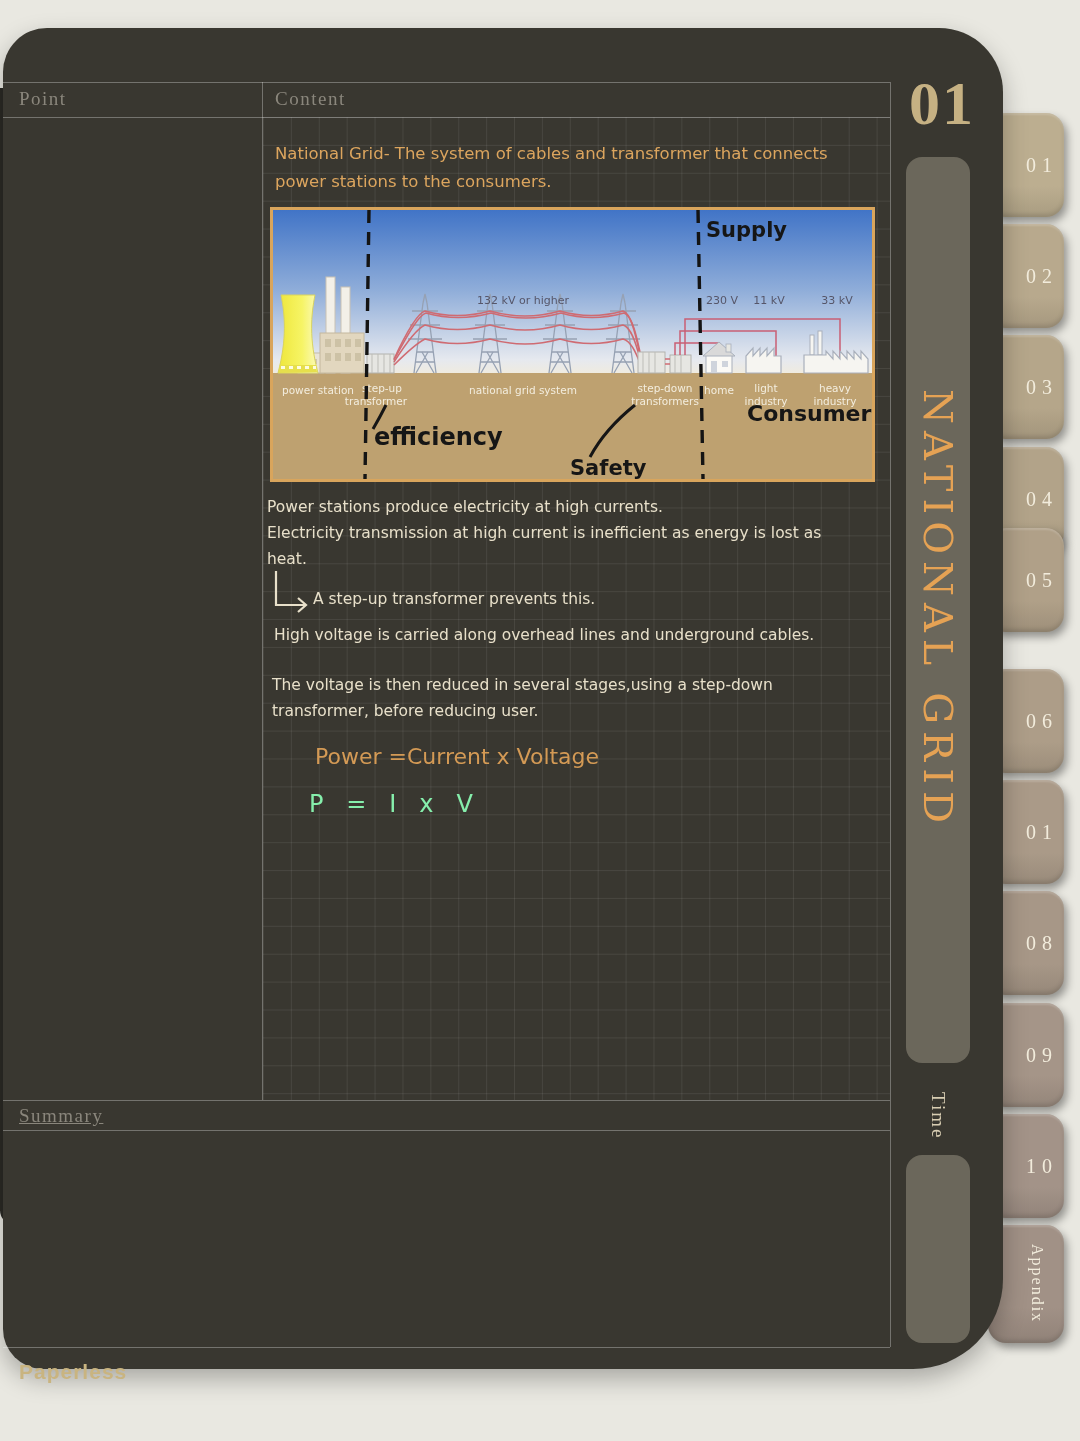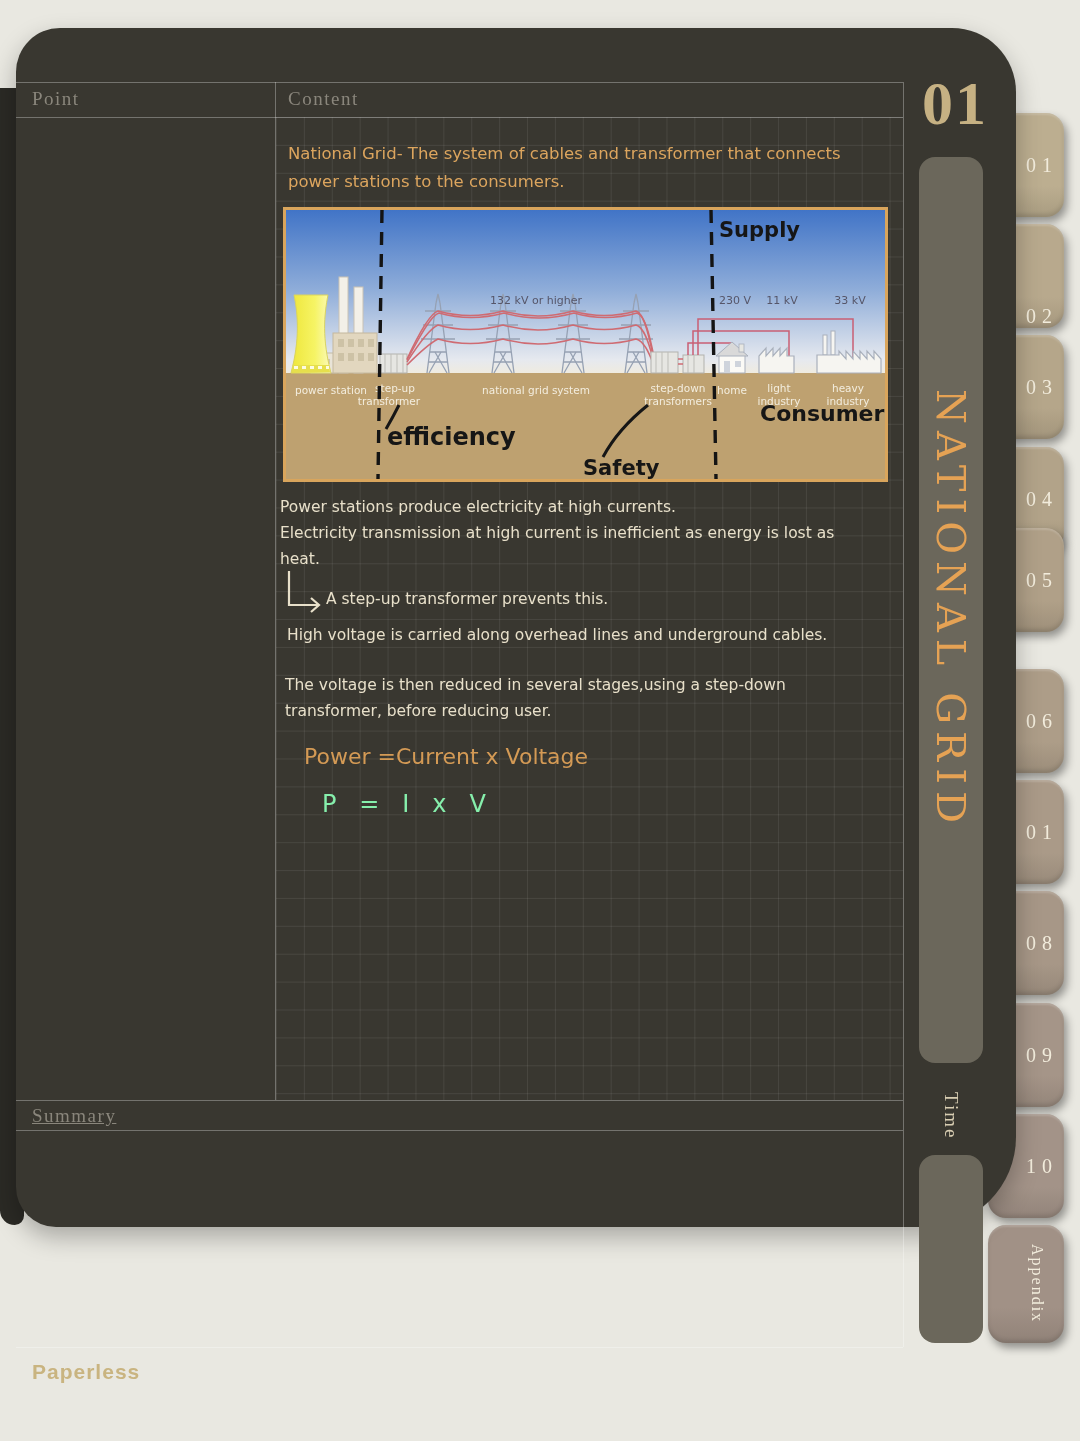--- a/index.html
+++ b/index.html
@@ -30,21 +30,21 @@
     font-family:"Liberation Serif", serif;
     font-size:20px;color:#f2ecdc;letter-spacing:6px;
     margin-right:6px;
   }
   .tab.vertical .tab-label{
     writing-mode:vertical-rl;letter-spacing:2px;font-size:16px;margin-right:0;
     margin-left:0;align-self:center;margin-right:18px;
   }
   
   .page{
-    left:16px;top:28px;width:1000px;height:1199px;
+    left:3px;top:28px;width:1000px;height:1341px;
     background:#393730;
     border-radius:44px 64px 90px 40px;
     box-shadow:0 10px 24px rgba(0,0,0,.28);
     z-index:2;
   }
   .line-h{position:absolute;height:1px;background:rgba(255,255,255,.30);}
   .line-v{position:absolute;width:1px;background:rgba(255,255,255,.30);}
   .grid-zone{
     position:absolute;left:260px;top:89px;width:627px;height:983px;
     background-image:
@@ -55,21 +55,21 @@
   .hdr-label{
     position:absolute;
     font-family:"Liberation Serif", serif;
     font-size:19px;color:#8a867c;letter-spacing:1.5px;
     white-space:nowrap;
   }
   
   .hw{position:absolute;font-family:"DejaVu Sans", sans-serif;white-space:pre;}
   .hw-orange{color:#dca55e;font-size:16.5px;}
   .hw-cream{color:#e8e0ca;font-size:15.5px;}
-  .hw-formula1{color:#d49a55;font-size:22px;}
+  .hw-formula1{color:#d49a55;font-size:22px;margin-left:24px;}
   .hw-formula2{color:#86efac;font-size:24px;}
   
   .big-num{
     position:absolute;left:884px;top:40px;width:110px;text-align:center;
     font-family:"Liberation Serif", serif;font-weight:bold;
     font-size:62px;color:#c6b183;letter-spacing:2px;
   }
   .side-strip{
     position:absolute;left:903px;width:64px;
     background:#6b675b;border-radius:16px;
@@ -104,21 +104,21 @@
 </style>
 </head>
 <body>
 
 <div class="abs back-page"></div>
 
 <div>
     <div class="tab" style="top: 113px; background: linear-gradient(rgb(188, 174, 144) 0%, rgb(188, 174, 144) 70%, rgba(0, 0, 0, 0.1)), rgb(188, 174, 144);">
       <span class="tab-label">01</span>
     </div>
-    <div class="tab" style="top: 224px; background: linear-gradient(rgb(184, 169, 141) 0%, rgb(184, 169, 141) 70%, rgba(0, 0, 0, 0.1)), rgb(184, 169, 141); align-items: flex-end;">
+    <div class="tab" style="top: 224px; background: linear-gradient(rgb(184, 169, 141) 0%, rgb(184, 169, 141) 70%, rgba(0, 0, 0, 0.1)), rgb(184, 169, 141);">
       <span class="tab-label">02</span>
     </div>
     <div class="tab" style="top: 335px; background: linear-gradient(rgb(181, 166, 138) 0%, rgb(181, 166, 138) 70%, rgba(0, 0, 0, 0.1)), rgb(181, 166, 138);">
       <span class="tab-label">03</span>
     </div>
     <div class="tab" style="top: 447px; background: linear-gradient(rgb(178, 163, 137) 0%, rgb(178, 163, 137) 70%, rgba(0, 0, 0, 0.1)), rgb(178, 163, 137);">
       <span class="tab-label">04</span>
     </div>
     <div class="tab" style="top: 528px; background: linear-gradient(rgb(176, 160, 136) 0%, rgb(176, 160, 136) 70%, rgba(0, 0, 0, 0.1)), rgb(176, 160, 136); text-align: center;">
       <span class="tab-label">05</span>

